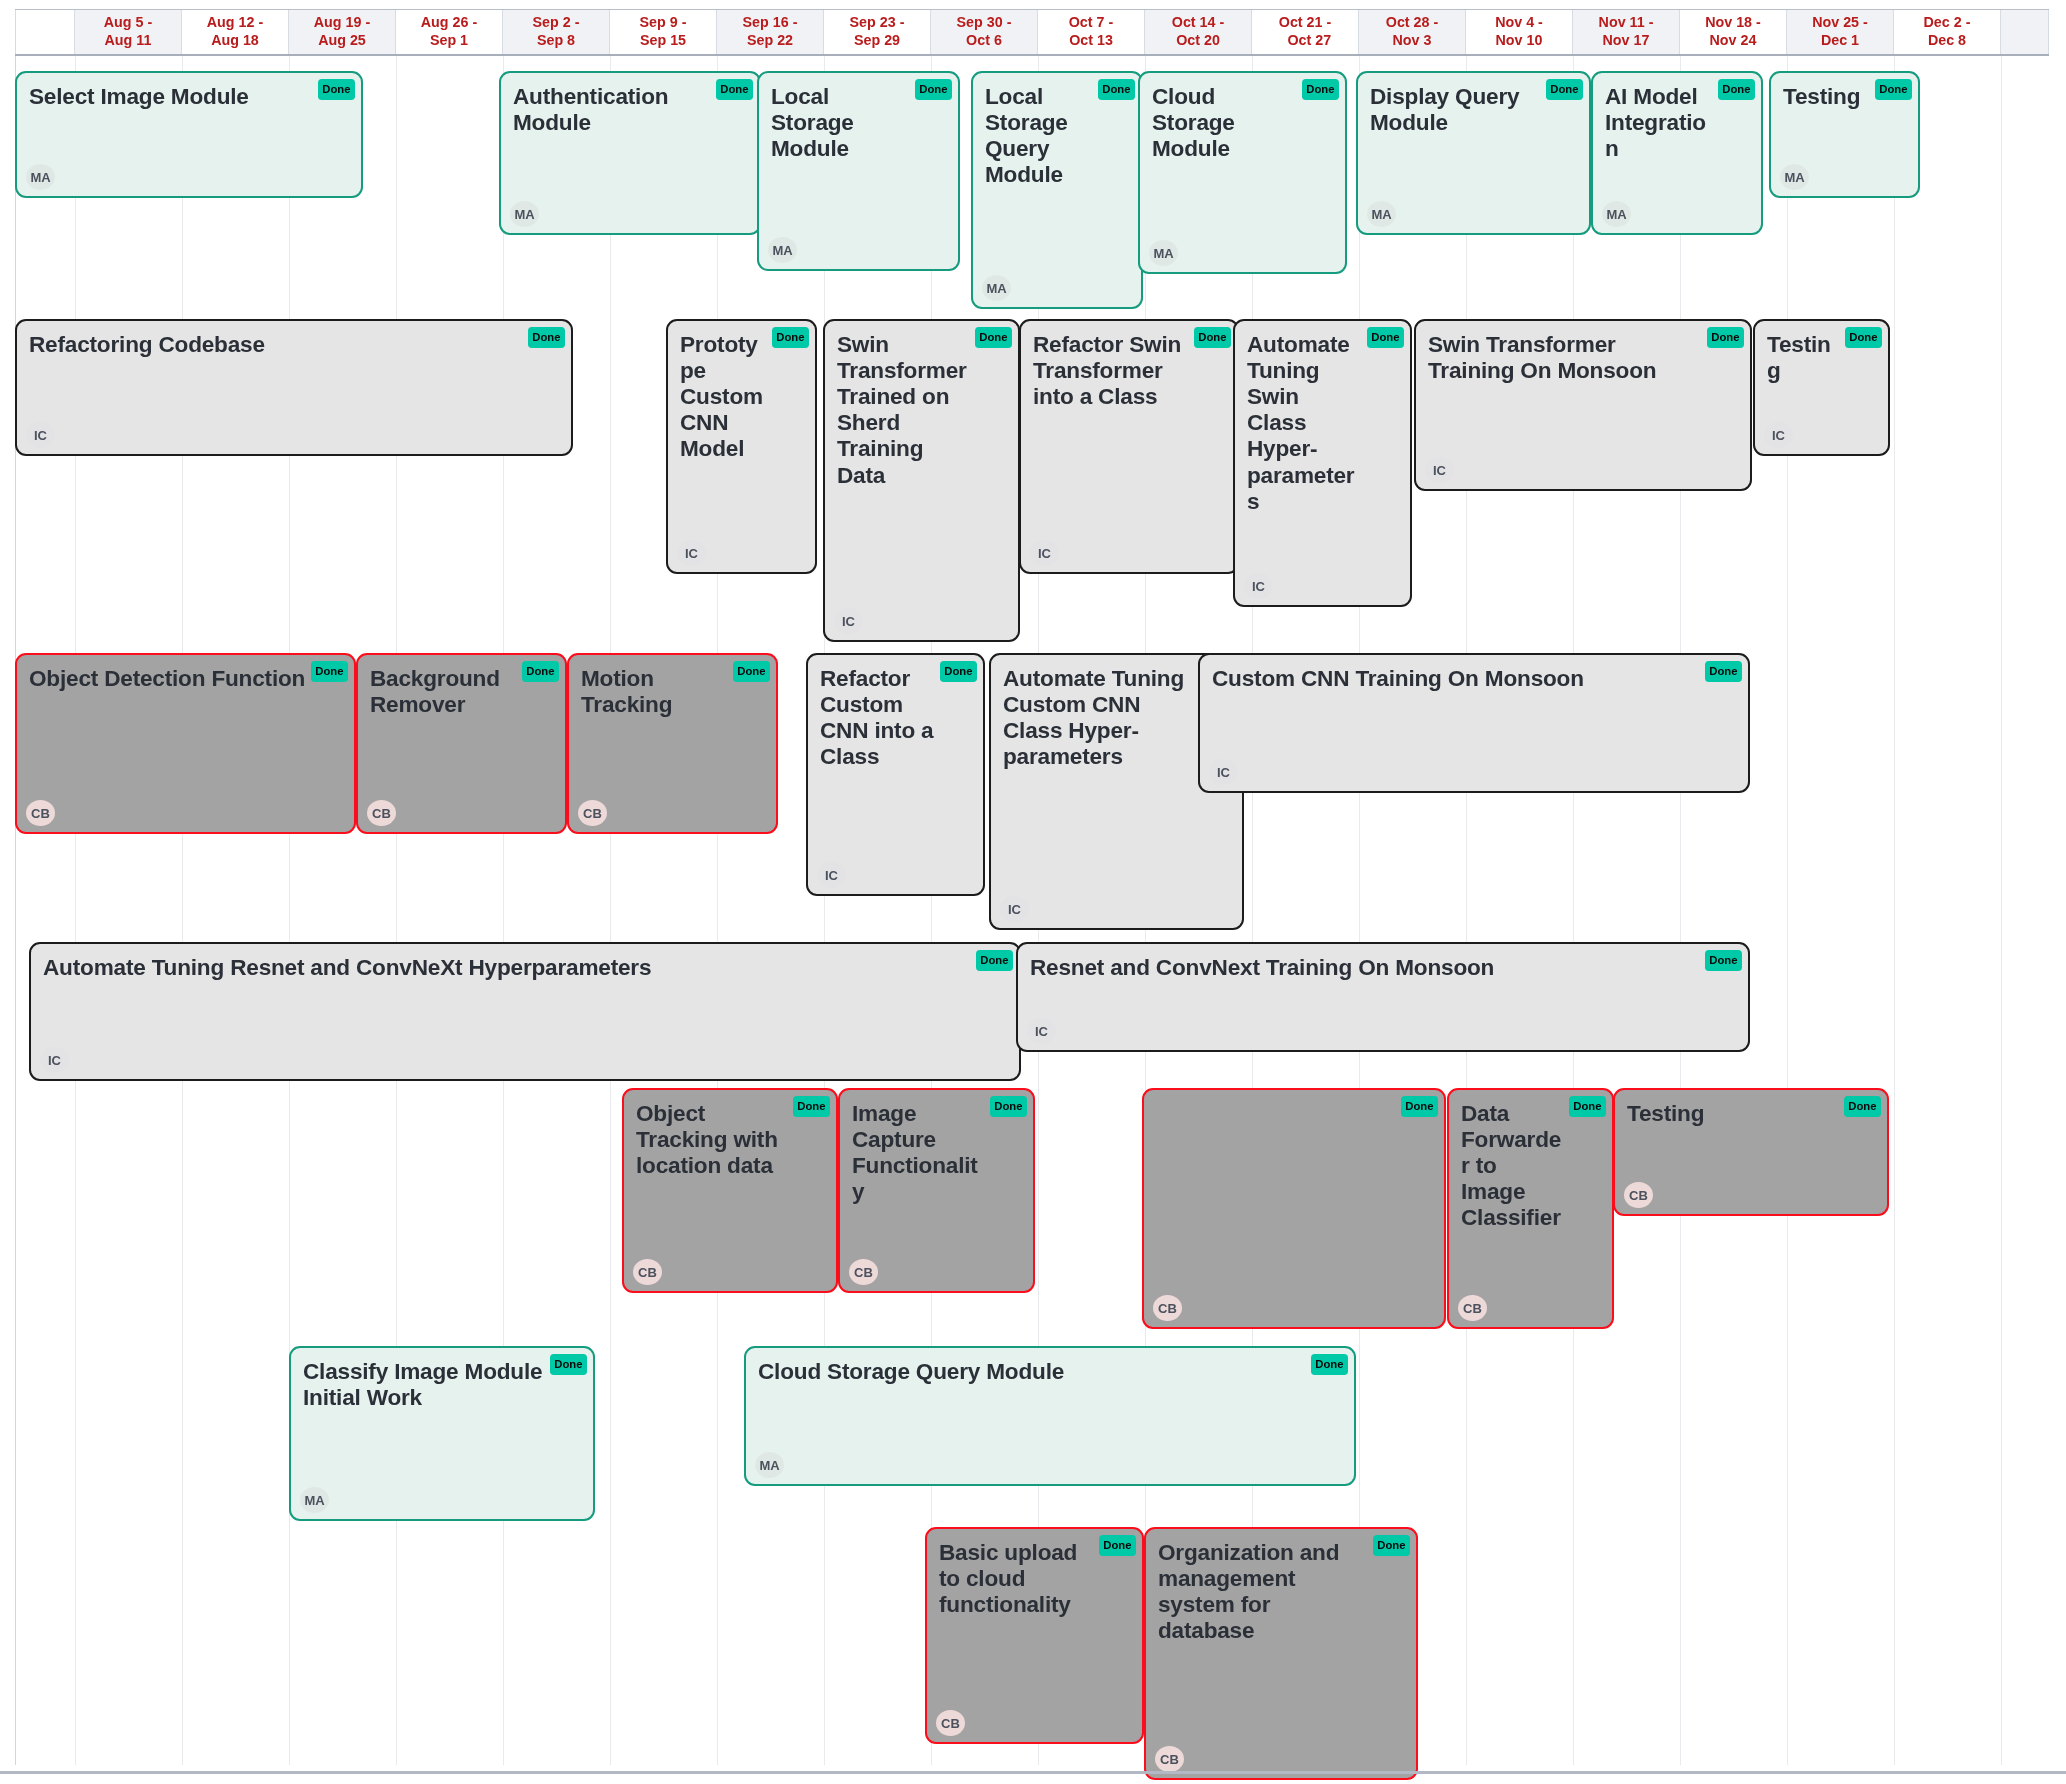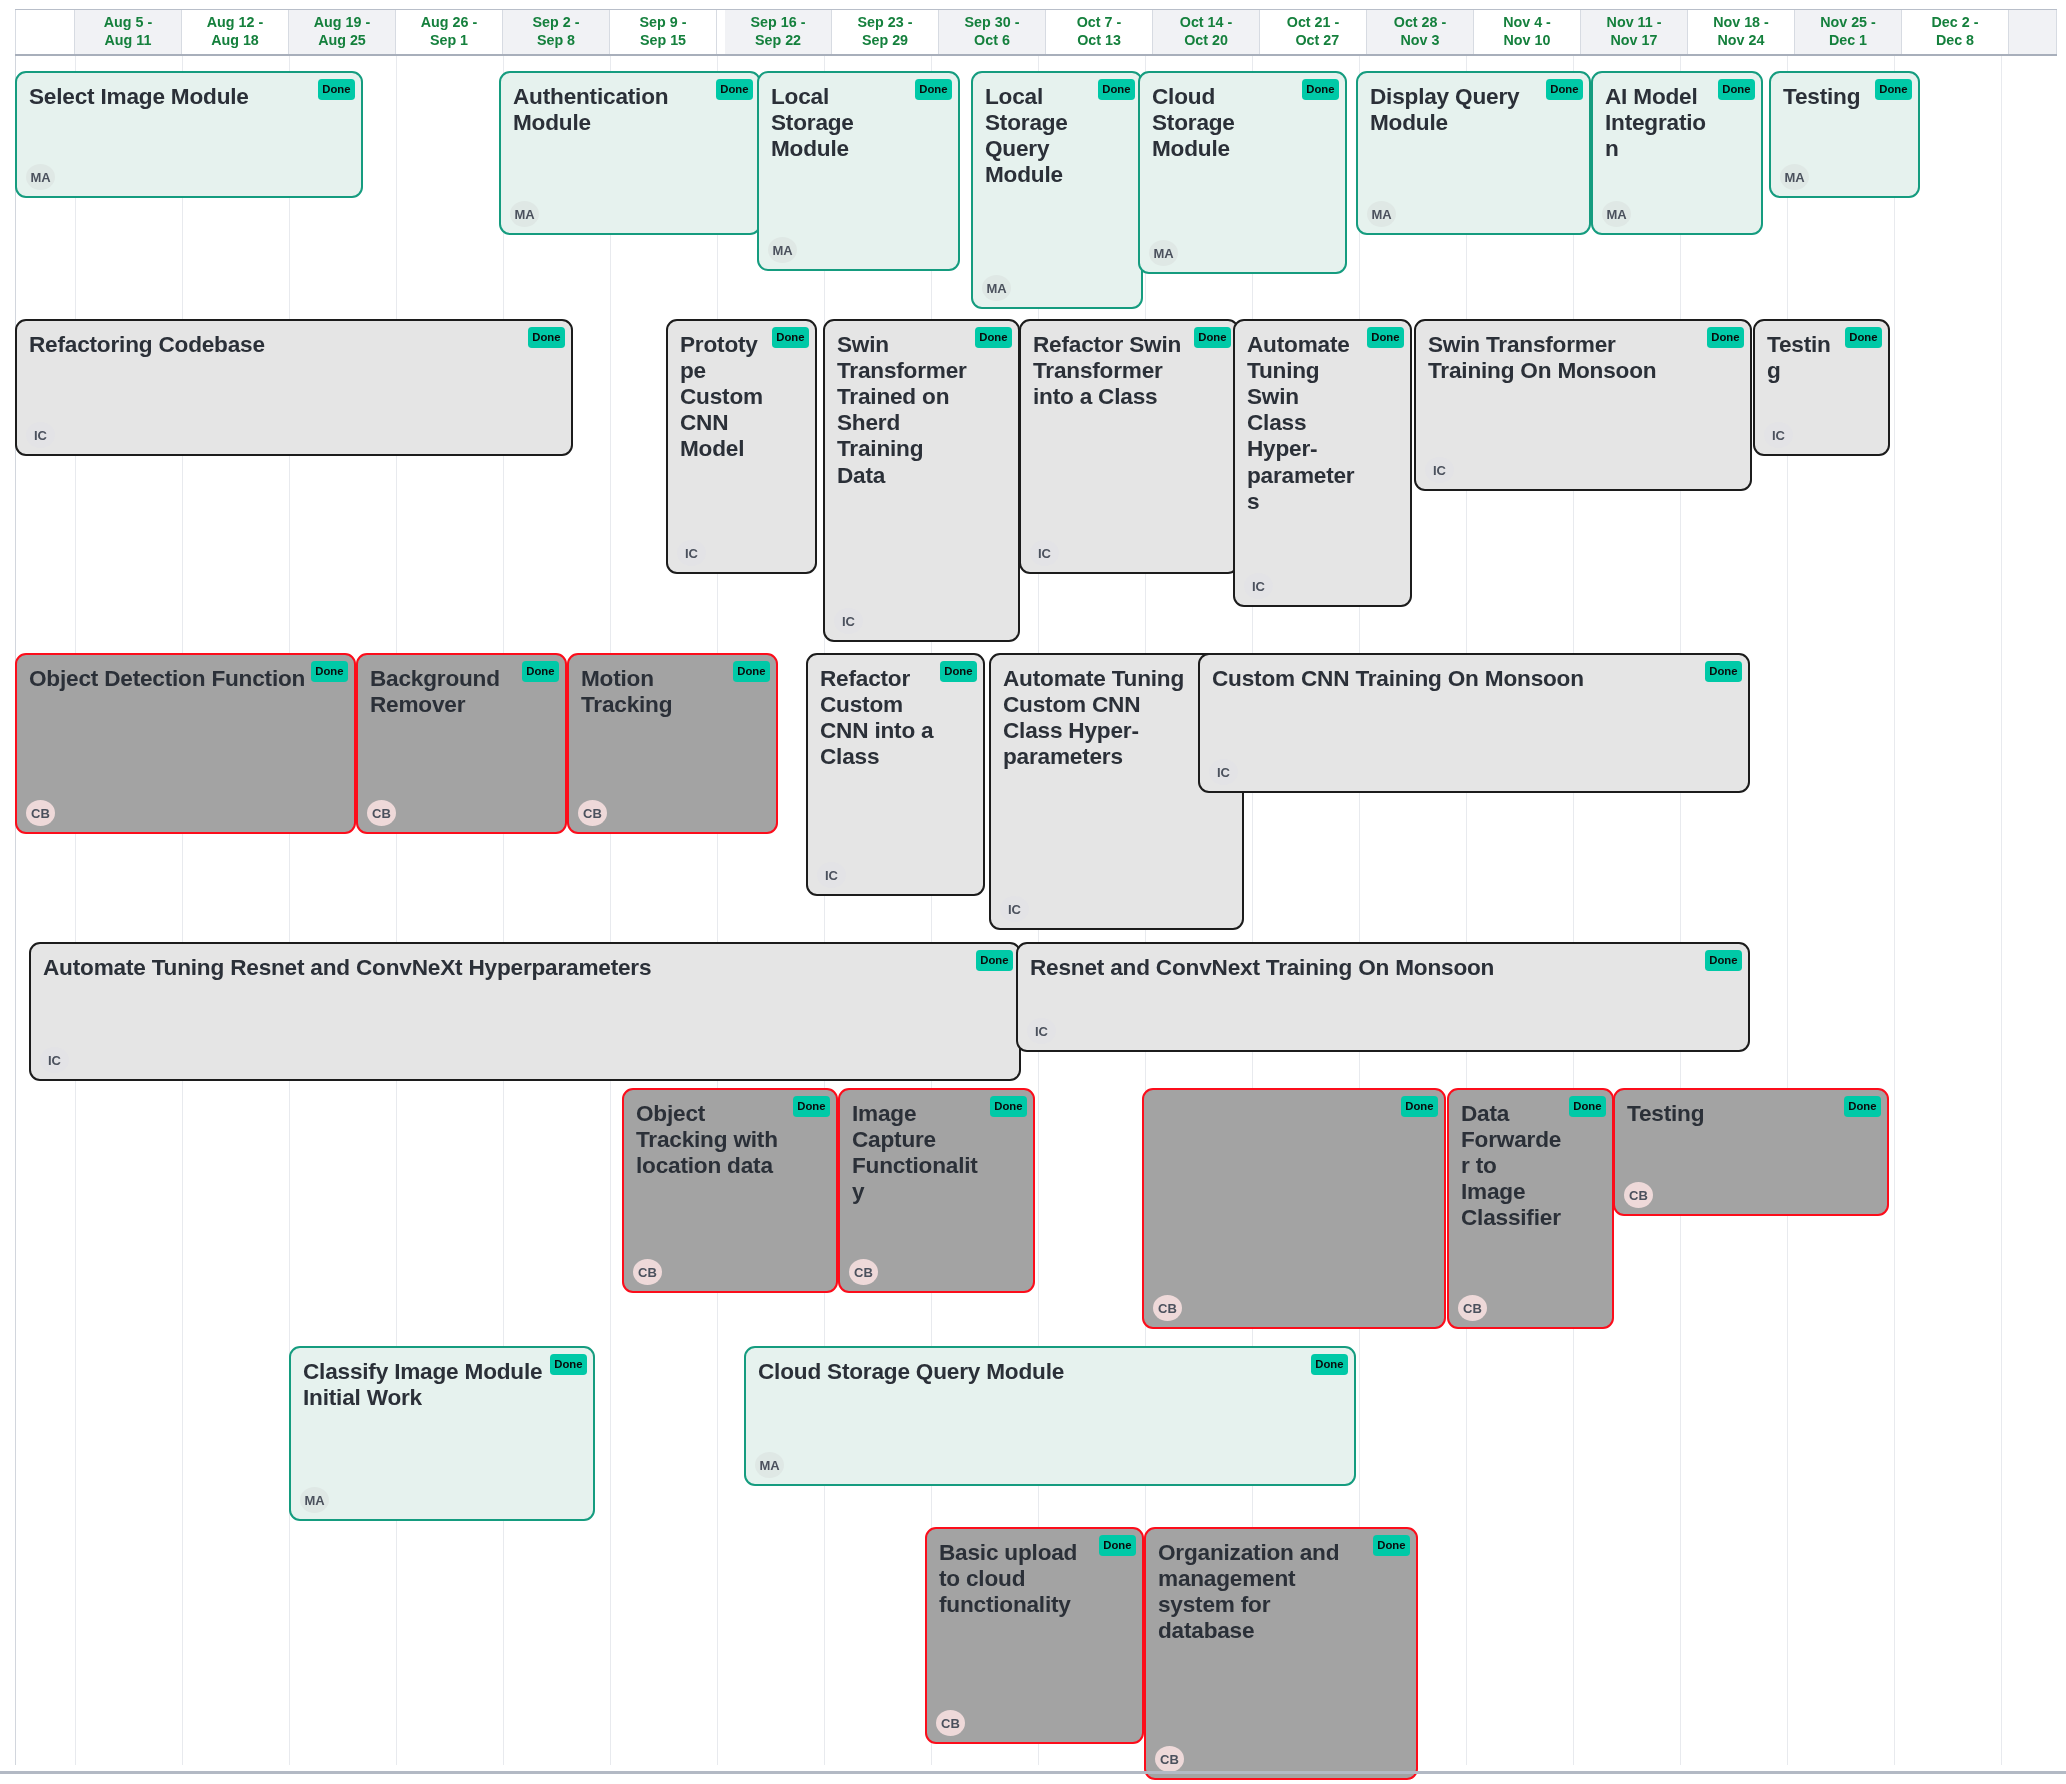--- a/index.html
+++ b/index.html
@@ -26,21 +26,21 @@
     border-bottom: 2.3px solid #a8afbb;
   }
   .hdr-cell {
     display: flex;
     align-items: center;
     justify-content: center;
     text-align: center;
     font-size: 14.3px;
     line-height: 1.25;
     font-weight: 600;
-    color: #15803d;
+    color: #b91c1c;
     border-right: 0.8px solid #d7dbe2;
     white-space: pre-line;
     padding: 0 1.5px;
   }
   .hdr-cell.leading { border-left: 0.8px solid #d7dbe2; }
   .hdr-cell.shaded { background: #f1f2f5; }
 
   
   #grid-lines { position: absolute; left: 0; top: 56px; width: 2066px; height: 1709px; }
   .vline {
@@ -112,21 +112,21 @@
       <div class="hdr-cell" style="width: 107px;">Aug 12 -
 Aug 18</div>
       <div class="hdr-cell shaded" style="width: 107px;">Aug 19 -
 Aug 25</div>
       <div class="hdr-cell" style="width: 107px;">Aug 26 -
 Sep 1</div>
       <div class="hdr-cell shaded" style="width: 107px;">Sep 2 -
 Sep 8</div>
       <div class="hdr-cell" style="width: 107px;">Sep 9 -
 Sep 15</div>
-      <div class="hdr-cell shaded" style="width: 107px; margin-left: 8px;">Sep 16 -
+      <div class="hdr-cell shaded" style="width: 107px;">Sep 16 -
 Sep 22</div>
       <div class="hdr-cell" style="width: 107px;">Sep 23 -
 Sep 29</div>
       <div class="hdr-cell shaded" style="width: 107px;">Sep 30 -
 Oct 6</div>
       <div class="hdr-cell" style="width: 107px;">Oct 7 -
 Oct 13</div>
       <div class="hdr-cell shaded" style="width: 107px;">Oct 14 -
 Oct 20</div>
       <div class="hdr-cell" style="width: 107px; text-align: right;">Oct 21 -

